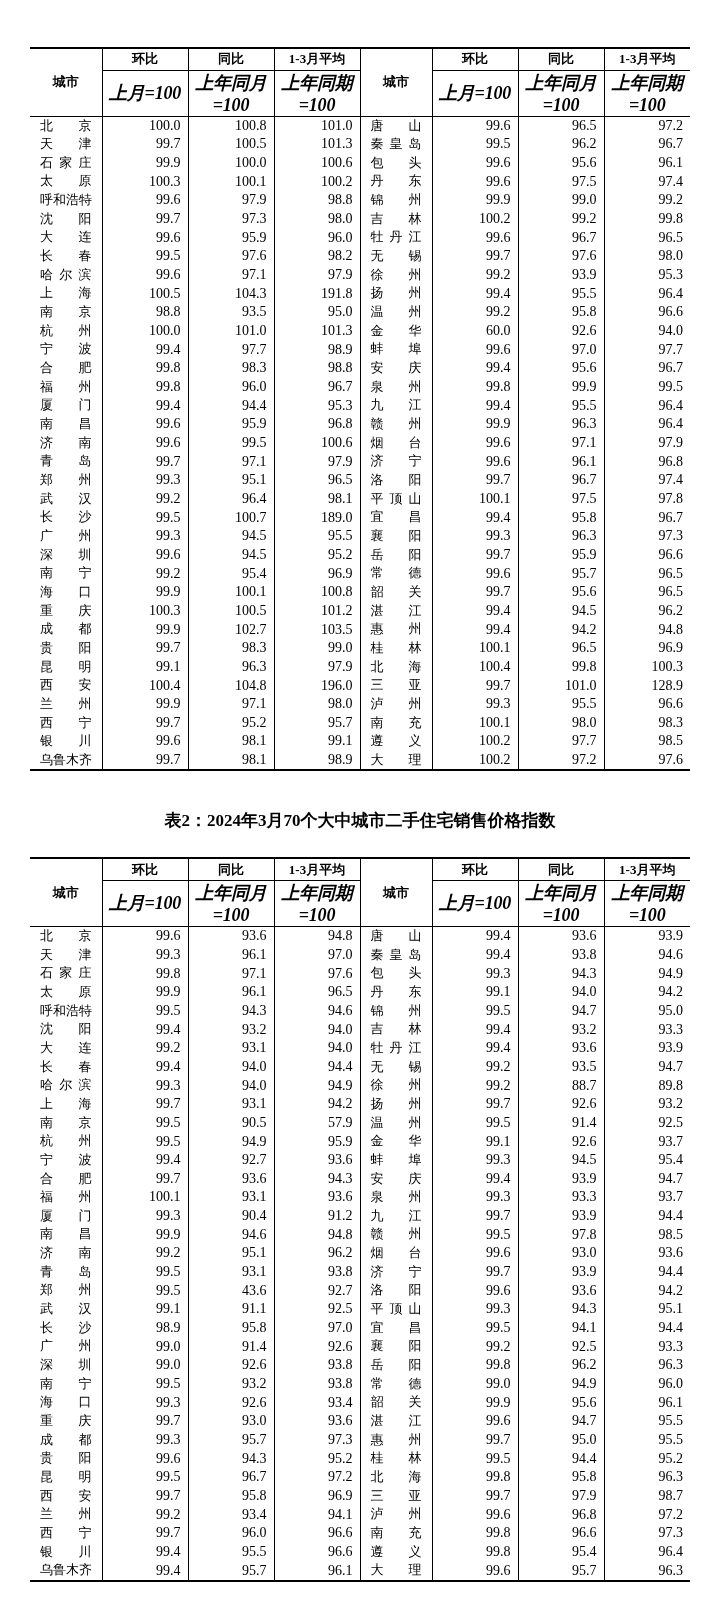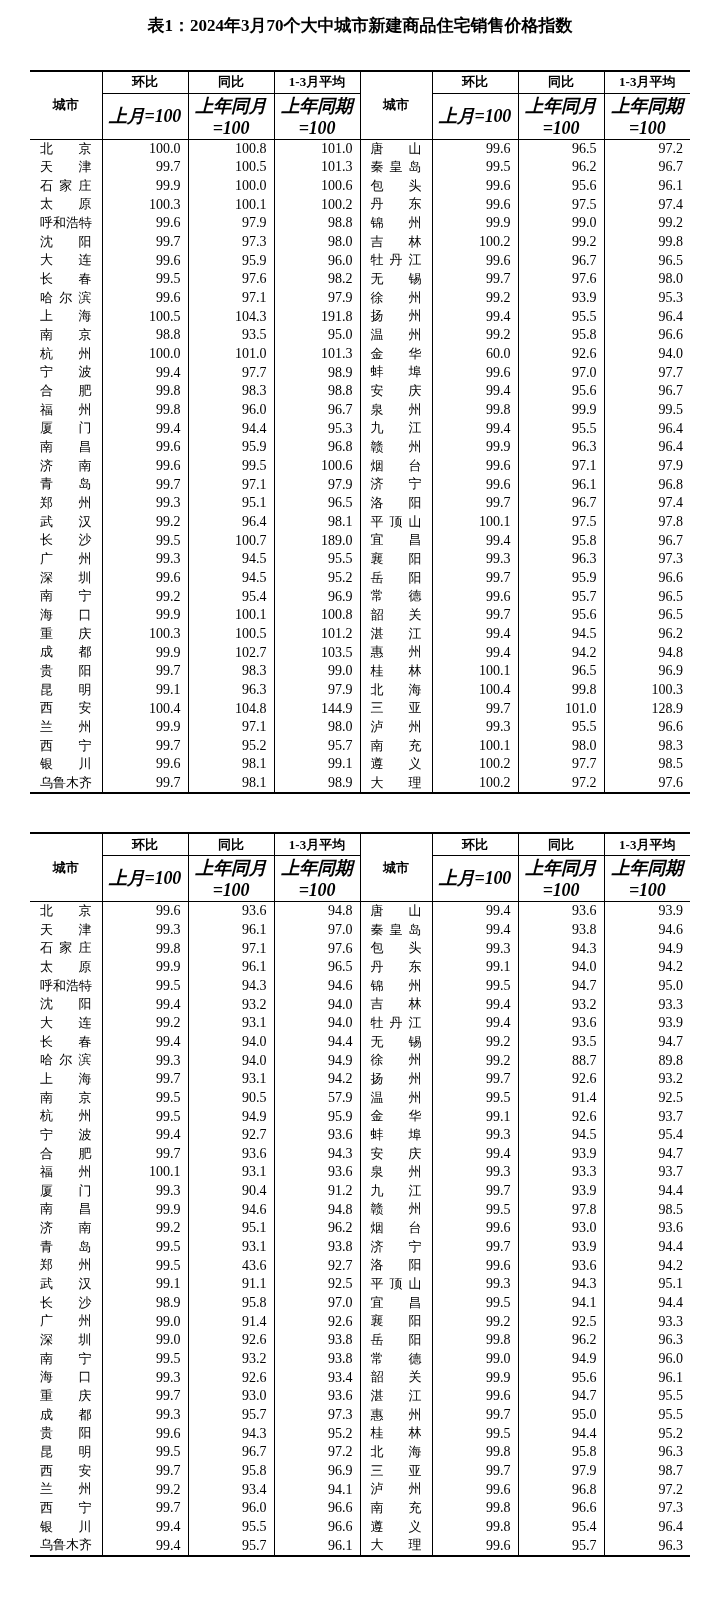--- a/index.html
+++ b/index.html
@@ -60,21 +60,20 @@
     text-align-last: justify;
     white-space: nowrap;
   }
 </style>
 </head>
 <body>
 
 <div class="page">
 
   <section class="table-block table-block-1">
-    <h2 class="tbl-title">表1：2024年3月70个大中城市新建商品住宅销售价格指数</h2>
     <table class="idx">
       <colgroup>
         <col class="c-city">
           <col class="c-val">
           <col class="c-val">
           <col class="c-val">
         <col class="c-city">
           <col class="c-val">
           <col class="c-val">
           <col class="c-val">
@@ -519,21 +518,21 @@
             <td class="num">100.4</td>
             <td class="num">99.8</td>
             <td class="num">100.3</td>
           </tr>
           <tr>
             <td class="city">
               <div class="city-inner">西安</div>
             </td>
             <td class="num">100.4</td>
             <td class="num">104.8</td>
-            <td class="num">144.9</td>
+            <td class="num">196.0</td>
             <td class="city">
               <div class="city-inner">三亚</div>
             </td>
             <td class="num">99.7</td>
             <td class="num">101.0</td>
             <td class="num">128.9</td>
           </tr>
           <tr>
             <td class="city">
               <div class="city-inner">兰州</div>
@@ -588,20 +587,21 @@
             </td>
             <td class="num">100.2</td>
             <td class="num">97.2</td>
             <td class="num">97.6</td>
           </tr>
         </tbody>
     </table>
   </section>
 
   <section class="table-block table-block-2">
+    <h2 class="tbl-title">表2：2024年3月70个大中城市二手住宅销售价格指数</h2>
     <table class="idx">
       <colgroup>
         <col class="c-city">
           <col class="c-val">
           <col class="c-val">
           <col class="c-val">
         <col class="c-city">
           <col class="c-val">
           <col class="c-val">
           <col class="c-val">

